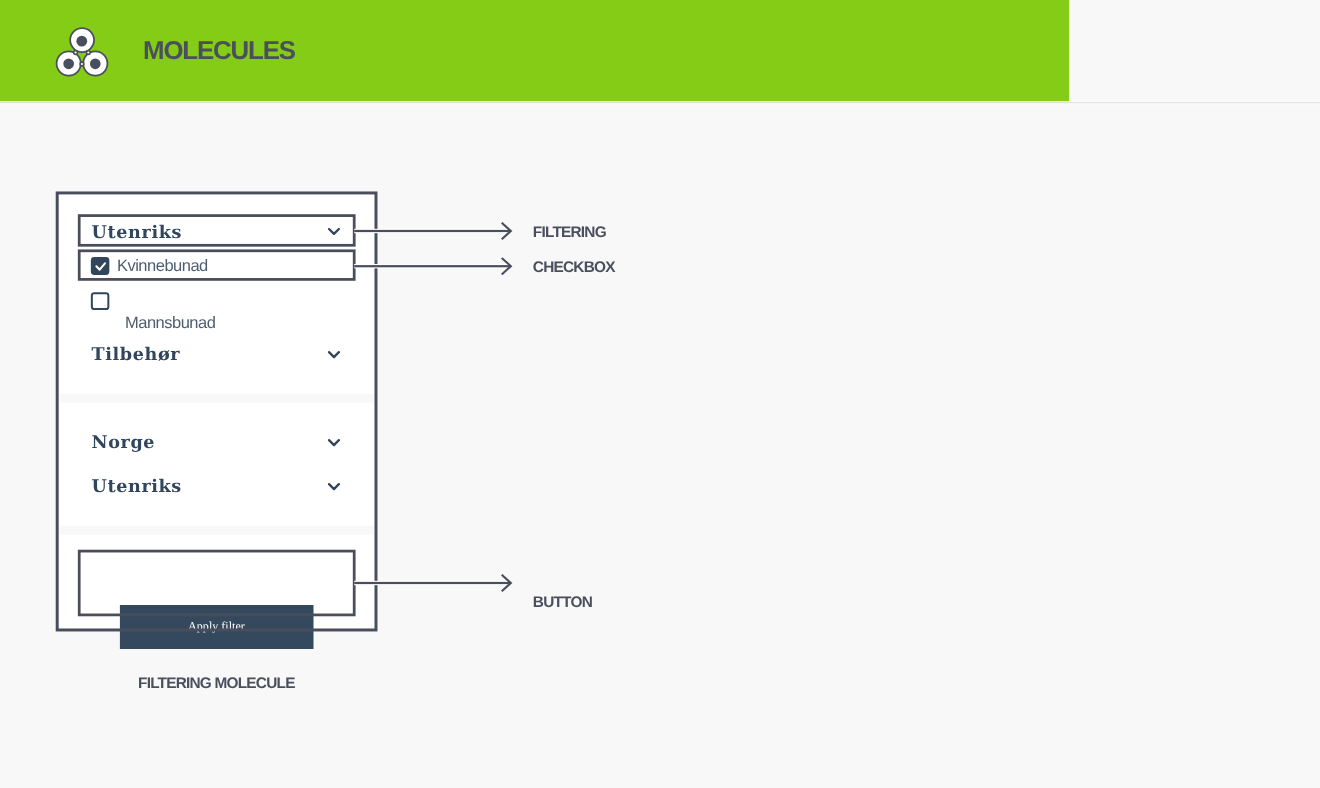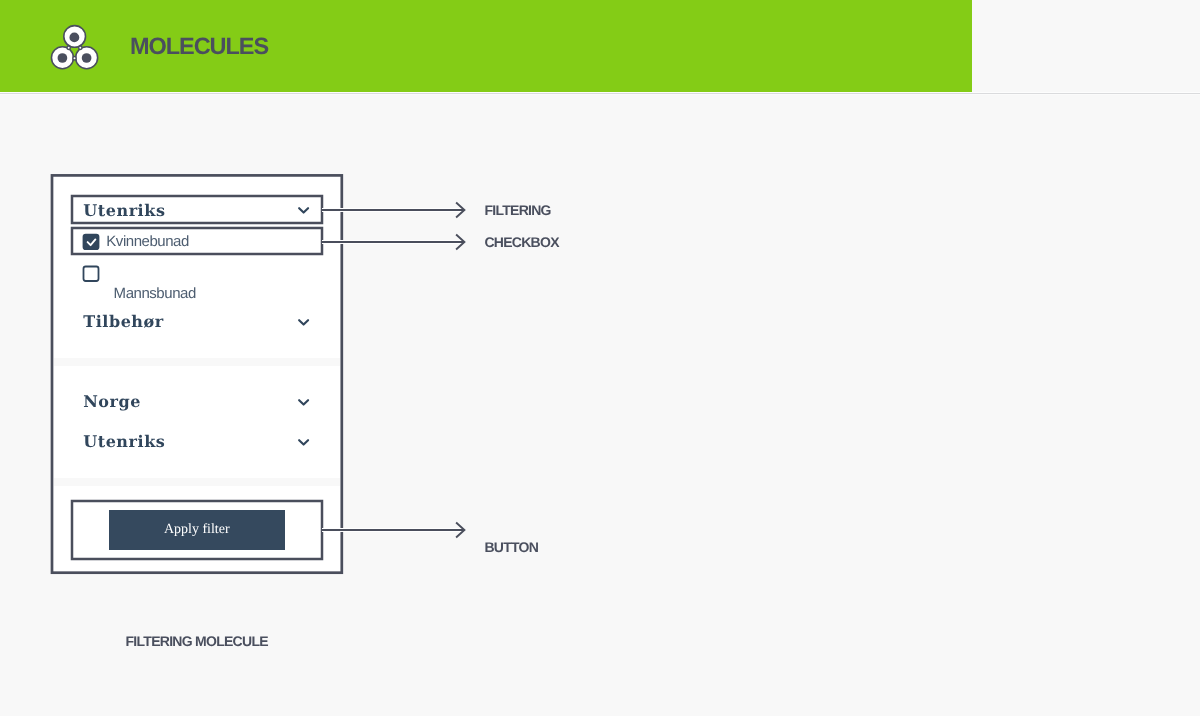--- a/index.html
+++ b/index.html
@@ -20,22 +20,22 @@
 
 
   .acc-title{position:absolute;font-family:"DejaVu Serif",serif;font-weight:bold;font-size:16px;letter-spacing:0.55px;color:#31465c;}
   .chev{position:absolute;width:12px;height:12px;}
 
   .cb-row{position:absolute;}
   .cb{position:absolute;width:16px;height:16px;box-sizing:border-box;border:2px solid transparent;border-radius:2.5px;}
   .cb.checked{background:transparent;}
   .cb-label{position:absolute;font-size:15px;letter-spacing:-0.45px;color:#4d5d70;font-family:"Liberation Sans",sans-serif;}
 
-  .btn{position:absolute;background:#35495e;color:#fff;font-family:"Liberation Serif",serif;font-size:14px;
-       display:flex;align-items:center;justify-content:center;}
+  .btn{position:absolute;background:#35495e;color:#fff;font-family:"Liberation Serif",serif;font-size:11px;
+       display:flex;align-items:center;justify-content:center;margin-top:40px;}
 
   .leader{position:absolute;height:2px;background:#4a4e5c;}
   .leader-bg{position:absolute;height:4px;background:#ffffff;}
   .vec{position:absolute;left:0;top:0;width:1200px;height:716px;overflow:visible;}
   .arrow{position:absolute;}
   .anno{position:absolute;font-size:14px;font-weight:bold;color:#4a4f5e;letter-spacing:-0.72px;}
   .caption{position:absolute;font-size:14px;font-weight:bold;color:#4a4f5e;letter-spacing:-0.72px;}
 </style>
 </head>
 <body>
@@ -154,15 +154,15 @@
 
   <div class="leader-bg" style="left:322px;top:527.5px;width:142px;"></div>
   <div class="leader" style="left:322px;top:528.8px;width:142px;"></div>
   <span class="arrow" style="left:452px;top:519.7px;">
     <svg width="18" height="20" viewBox="0 0 18 20" fill="none">
       <path d="M4.1 2.5 L12.4 10 L4.1 17.5" stroke="#4a4e5c" stroke-width="1.9" stroke-linecap="butt" stroke-linejoin="miter"></path>
     </svg>
   </span>
   <span class="anno" style="left:484.4px;top:539px;">BUTTON</span>
 
-  <div class="caption" style="left:125.5px;top:611.8px;margin-top:21px;">FILTERING MOLECULE</div>
+  <div class="caption" style="left:125.5px;top:611.8px;">FILTERING MOLECULE</div>
 
 </div>
 
 </body></html>

